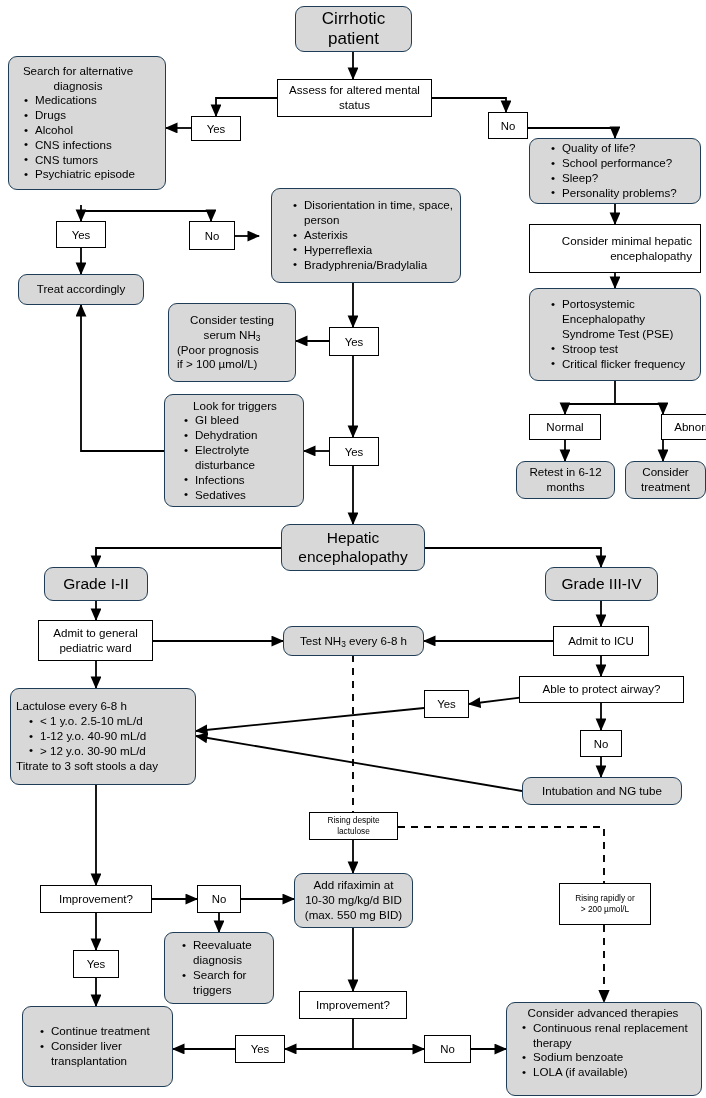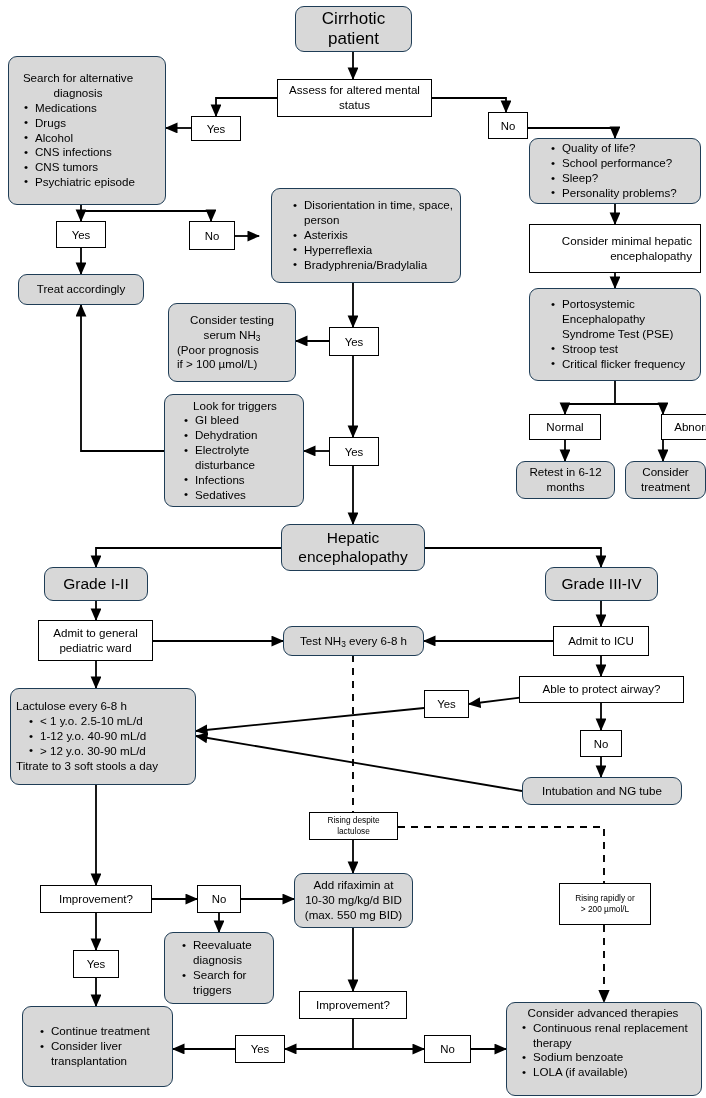--- a/index.html
+++ b/index.html
@@ -193,21 +193,21 @@
   </div>
 
   <div class="node sbox center lbl" style="left:191px; top:116px; width:50px; height:25px;">
     <span>Yes</span>
   </div>
 
   <div class="node sbox center lbl" style="left:488px; top:112px; width:40px; height:27px;">
     <span>No</span>
   </div>
 
-  <div class="node rbox med" style="left:8px; top:56px; width:158px; height:149px; padding:5px 20px 5px 2px;">
+  <div class="node rbox med" style="left:8px; top:56px; width:158px; height:134px; padding:5px 20px 5px 2px;">
     <div class="hdr">Search for alternative diagnosis</div>
     <ul class="bul">
       <li>Medications</li>
       <li>Drugs</li>
       <li>Alcohol</li>
       <li>CNS infections</li>
       <li>CNS tumors</li>
       <li>Psychiatric episode</li>
     </ul>
   </div>

